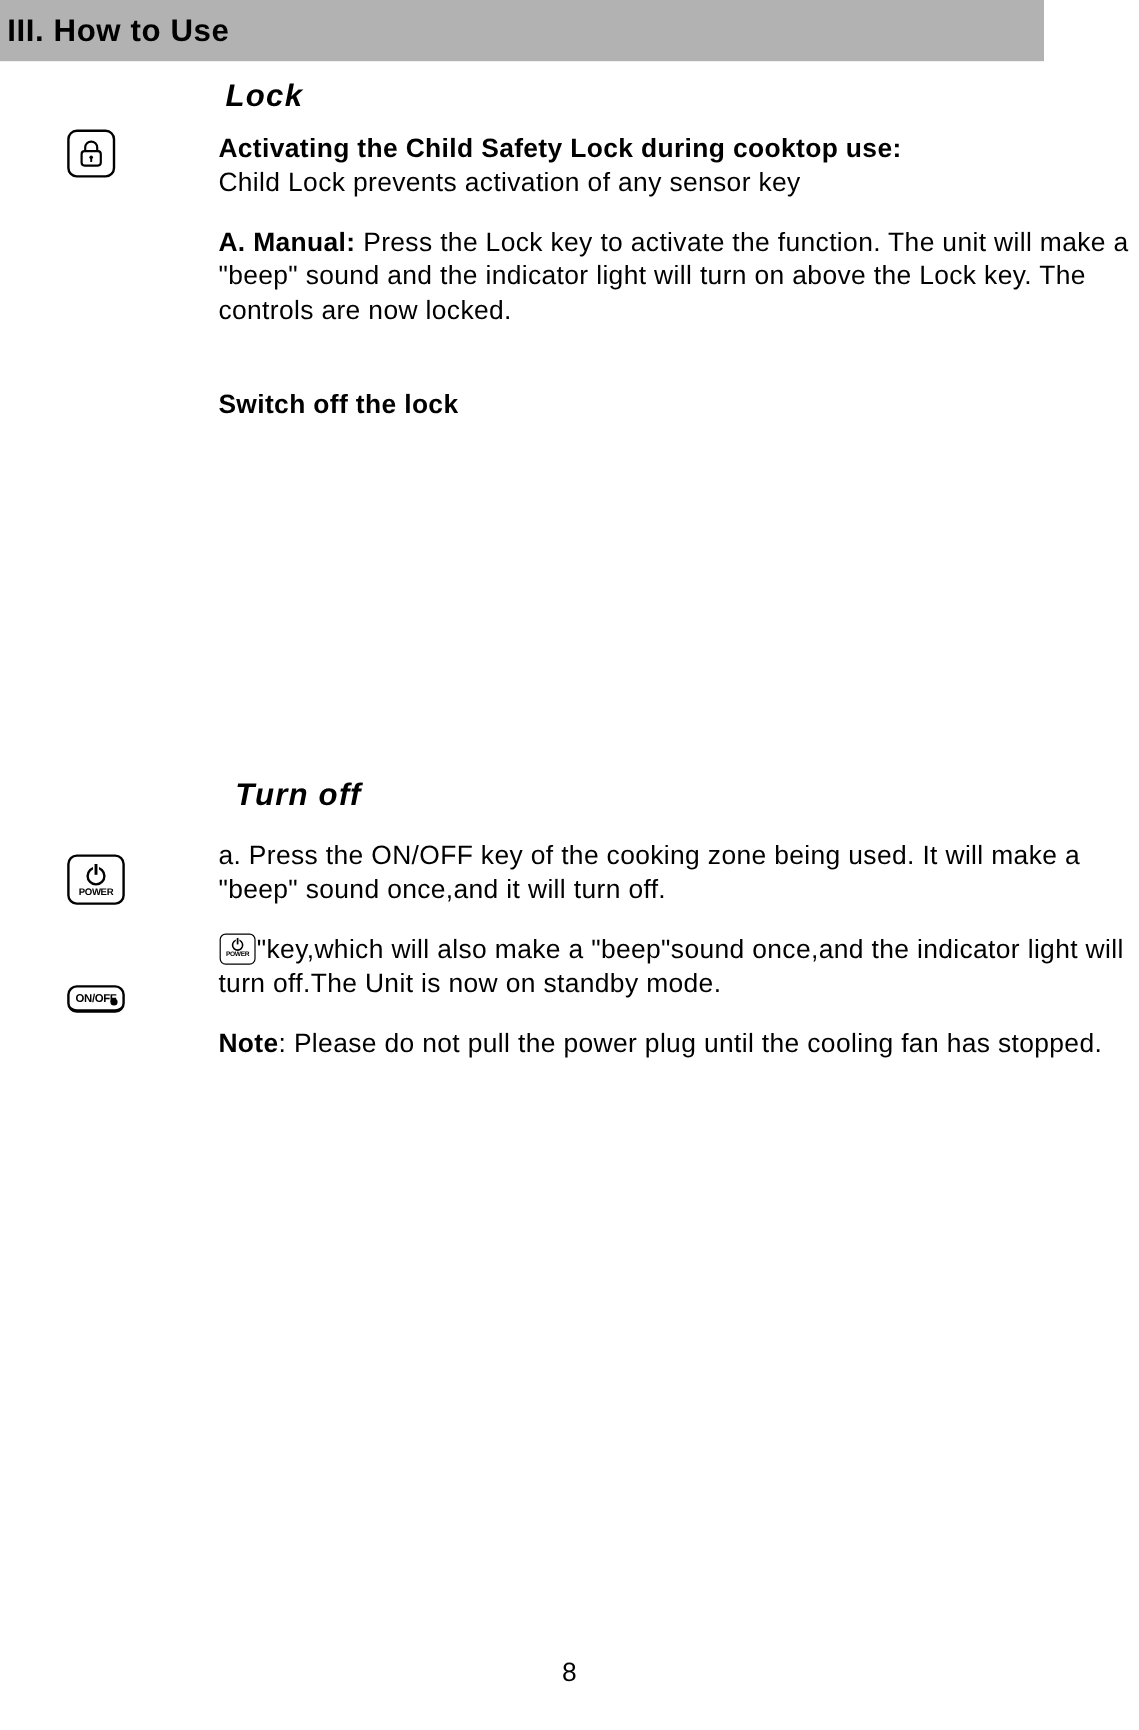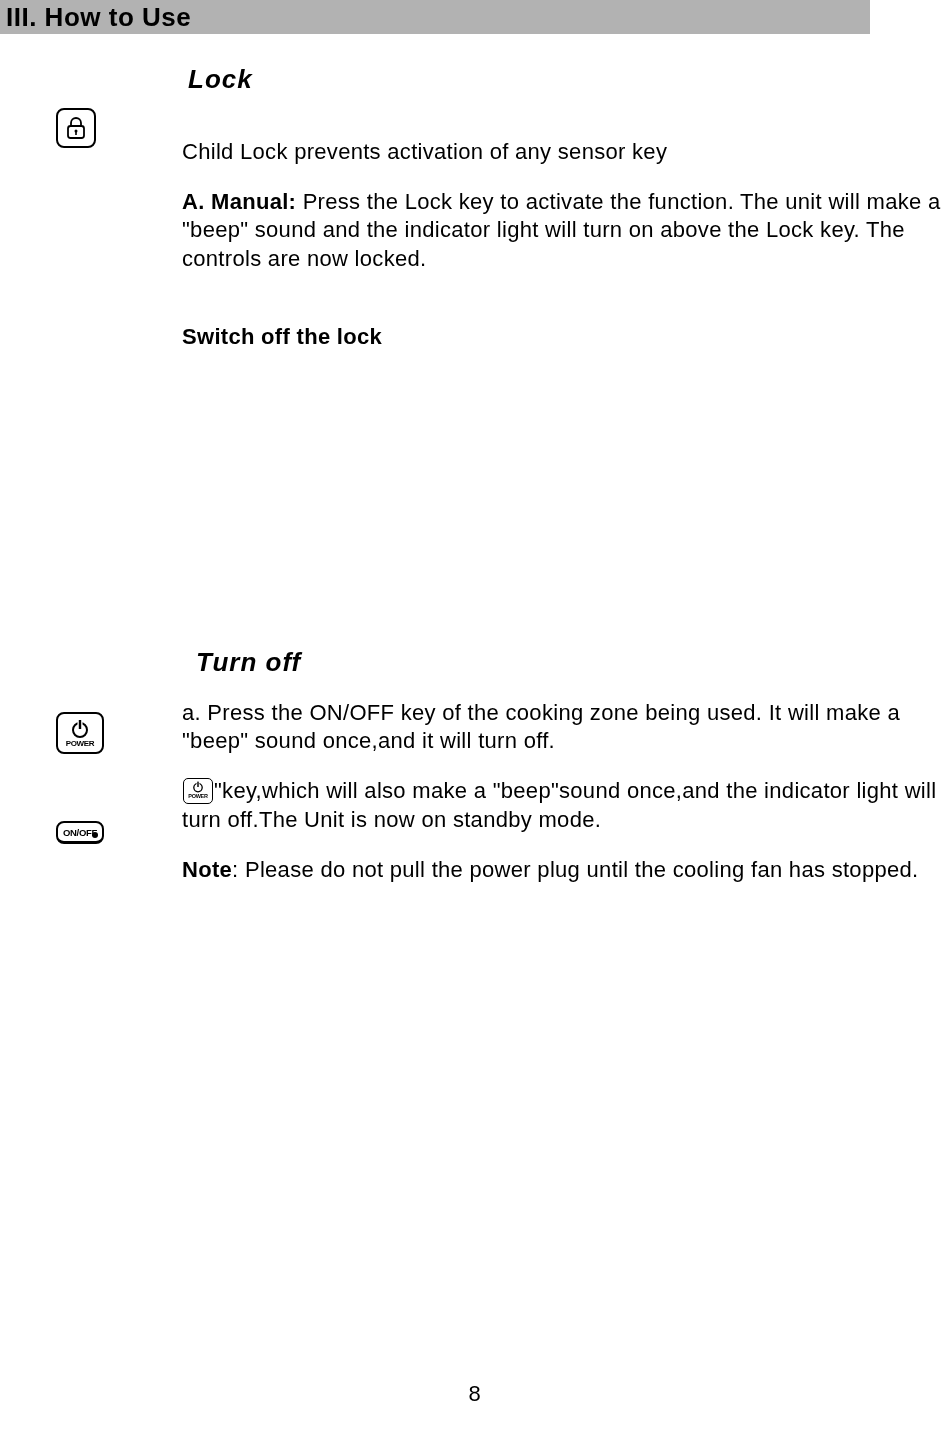--- a/index.html
+++ b/index.html
@@ -7,21 +7,21 @@
     font-family: Arial, Helvetica, sans-serif;
     width: 949px;
     height: 1442px;
     position: relative;
     background: #fff;
     color: #000;
   }
   .header-bar {
     background: #b2b2b2;
     width: 870px;
-    height: 34px;
+    height: 51px;
     position: absolute;
     top: 0;
     left: 0;
     display: flex;
     align-items: center;
     padding-left: 6px;
   }
   .header-bar span {
     font-size: 26px;
     font-weight: bold;
@@ -101,21 +101,21 @@
   <svg width="22" height="24" viewBox="0 0 22 24">
     <path d="M6 10 V7 a5 5 0 0 1 10 0 V10" fill="none" stroke="#000" stroke-width="1.8"></path>
     <rect x="3" y="10" width="16" height="12" rx="2.5" fill="none" stroke="#000" stroke-width="1.8"></rect>
     <circle cx="11" cy="15" r="1.5" fill="#000"></circle>
     <rect x="10.2" y="15" width="1.6" height="4" fill="#000"></rect>
   </svg>
 </div>
 
 <div class="content-col" style="top:110px;">
   <div class="block">
-    <br>
+    <span class="strong">Activating the Child Safety Lock during cooktop use:</span><br>
     <span>Child Lock prevents activation of any sensor key</span>
   </div>
   <div class="block" style="margin-bottom:50px;">
     <span class="strong">A. Manual: </span><span>Press the Lock key to activate the function. The unit will make a "beep" sound and the indicator light will turn on above the Lock key. The controls are now locked.</span>
   </div>
   <div class="block">
     <span class="strong">Switch off the lock</span><br>
   </div>
 </div>
 

